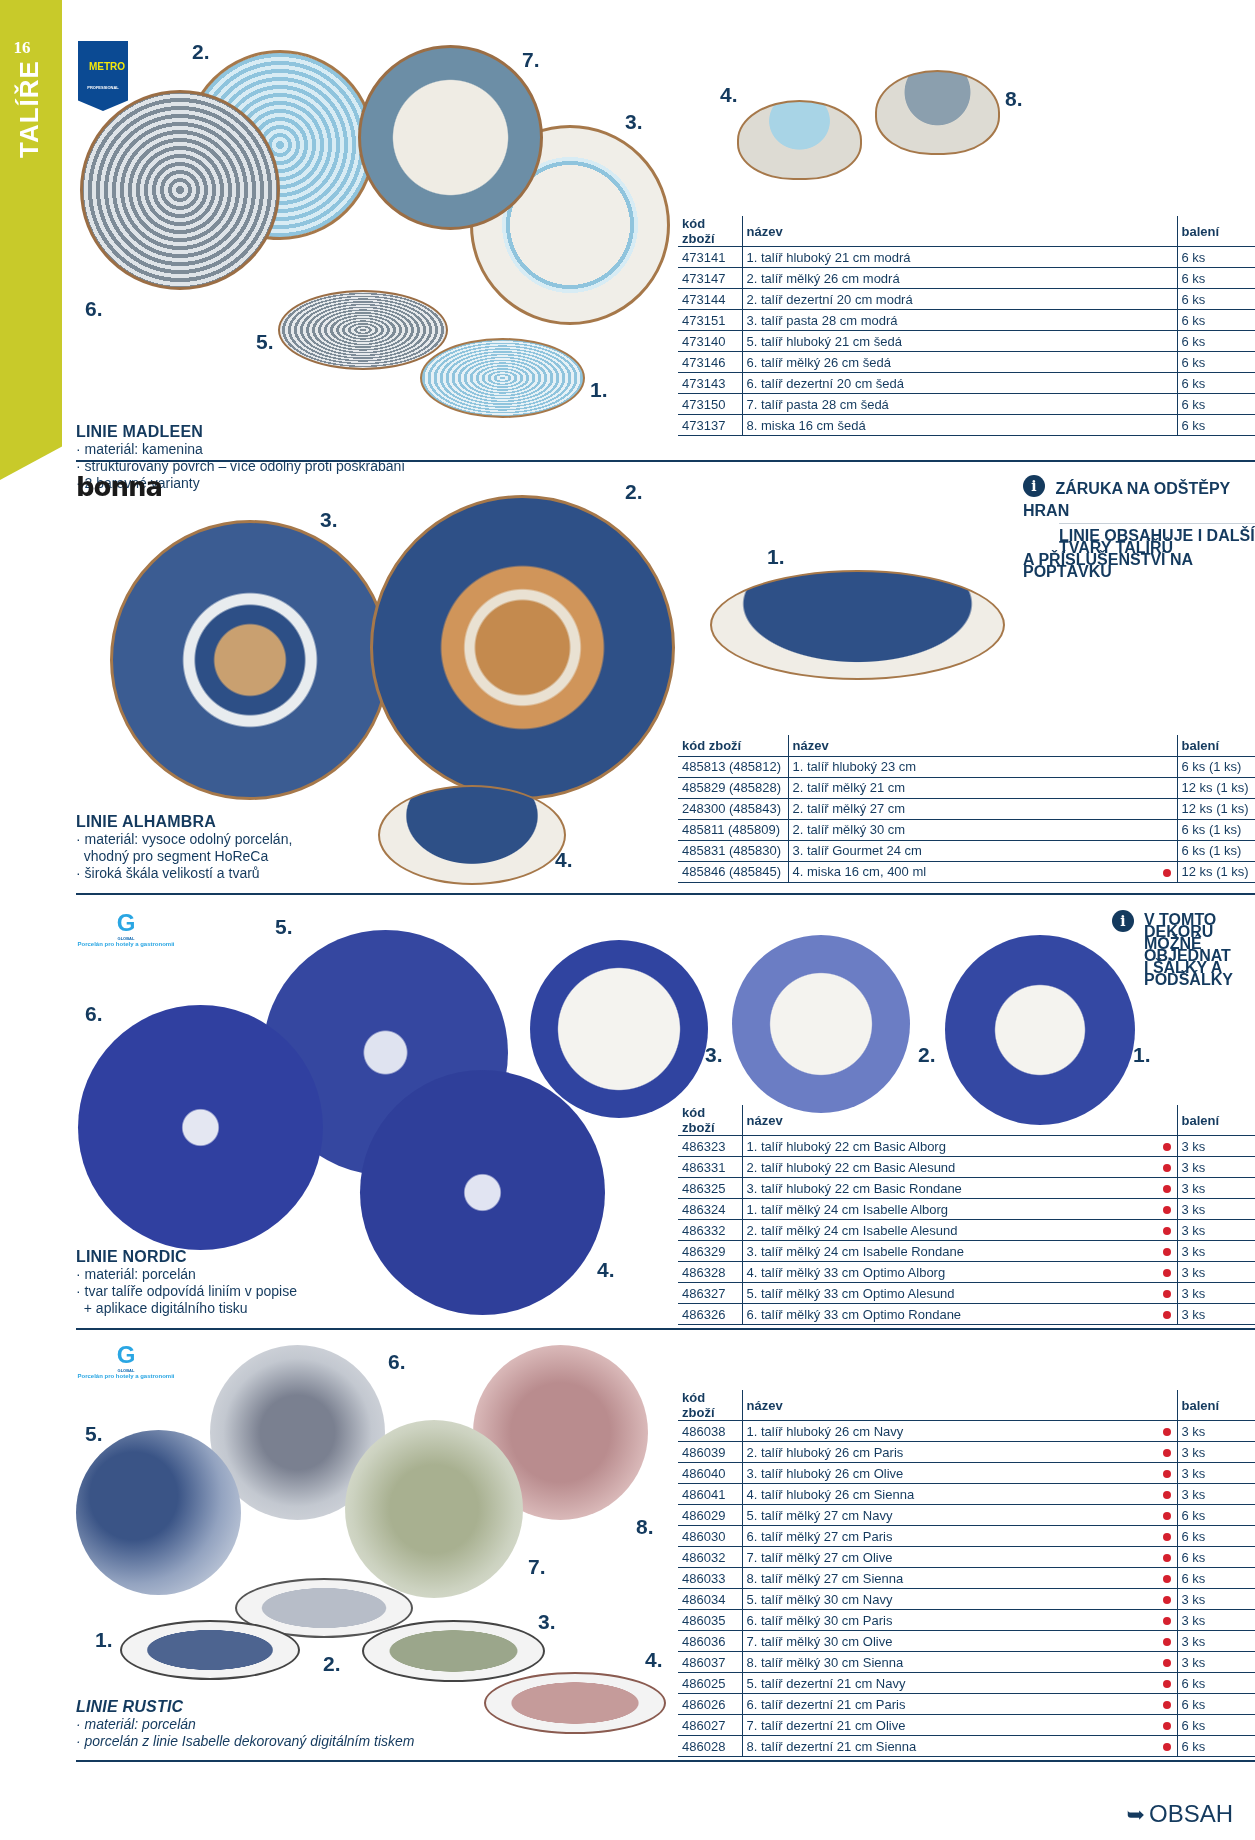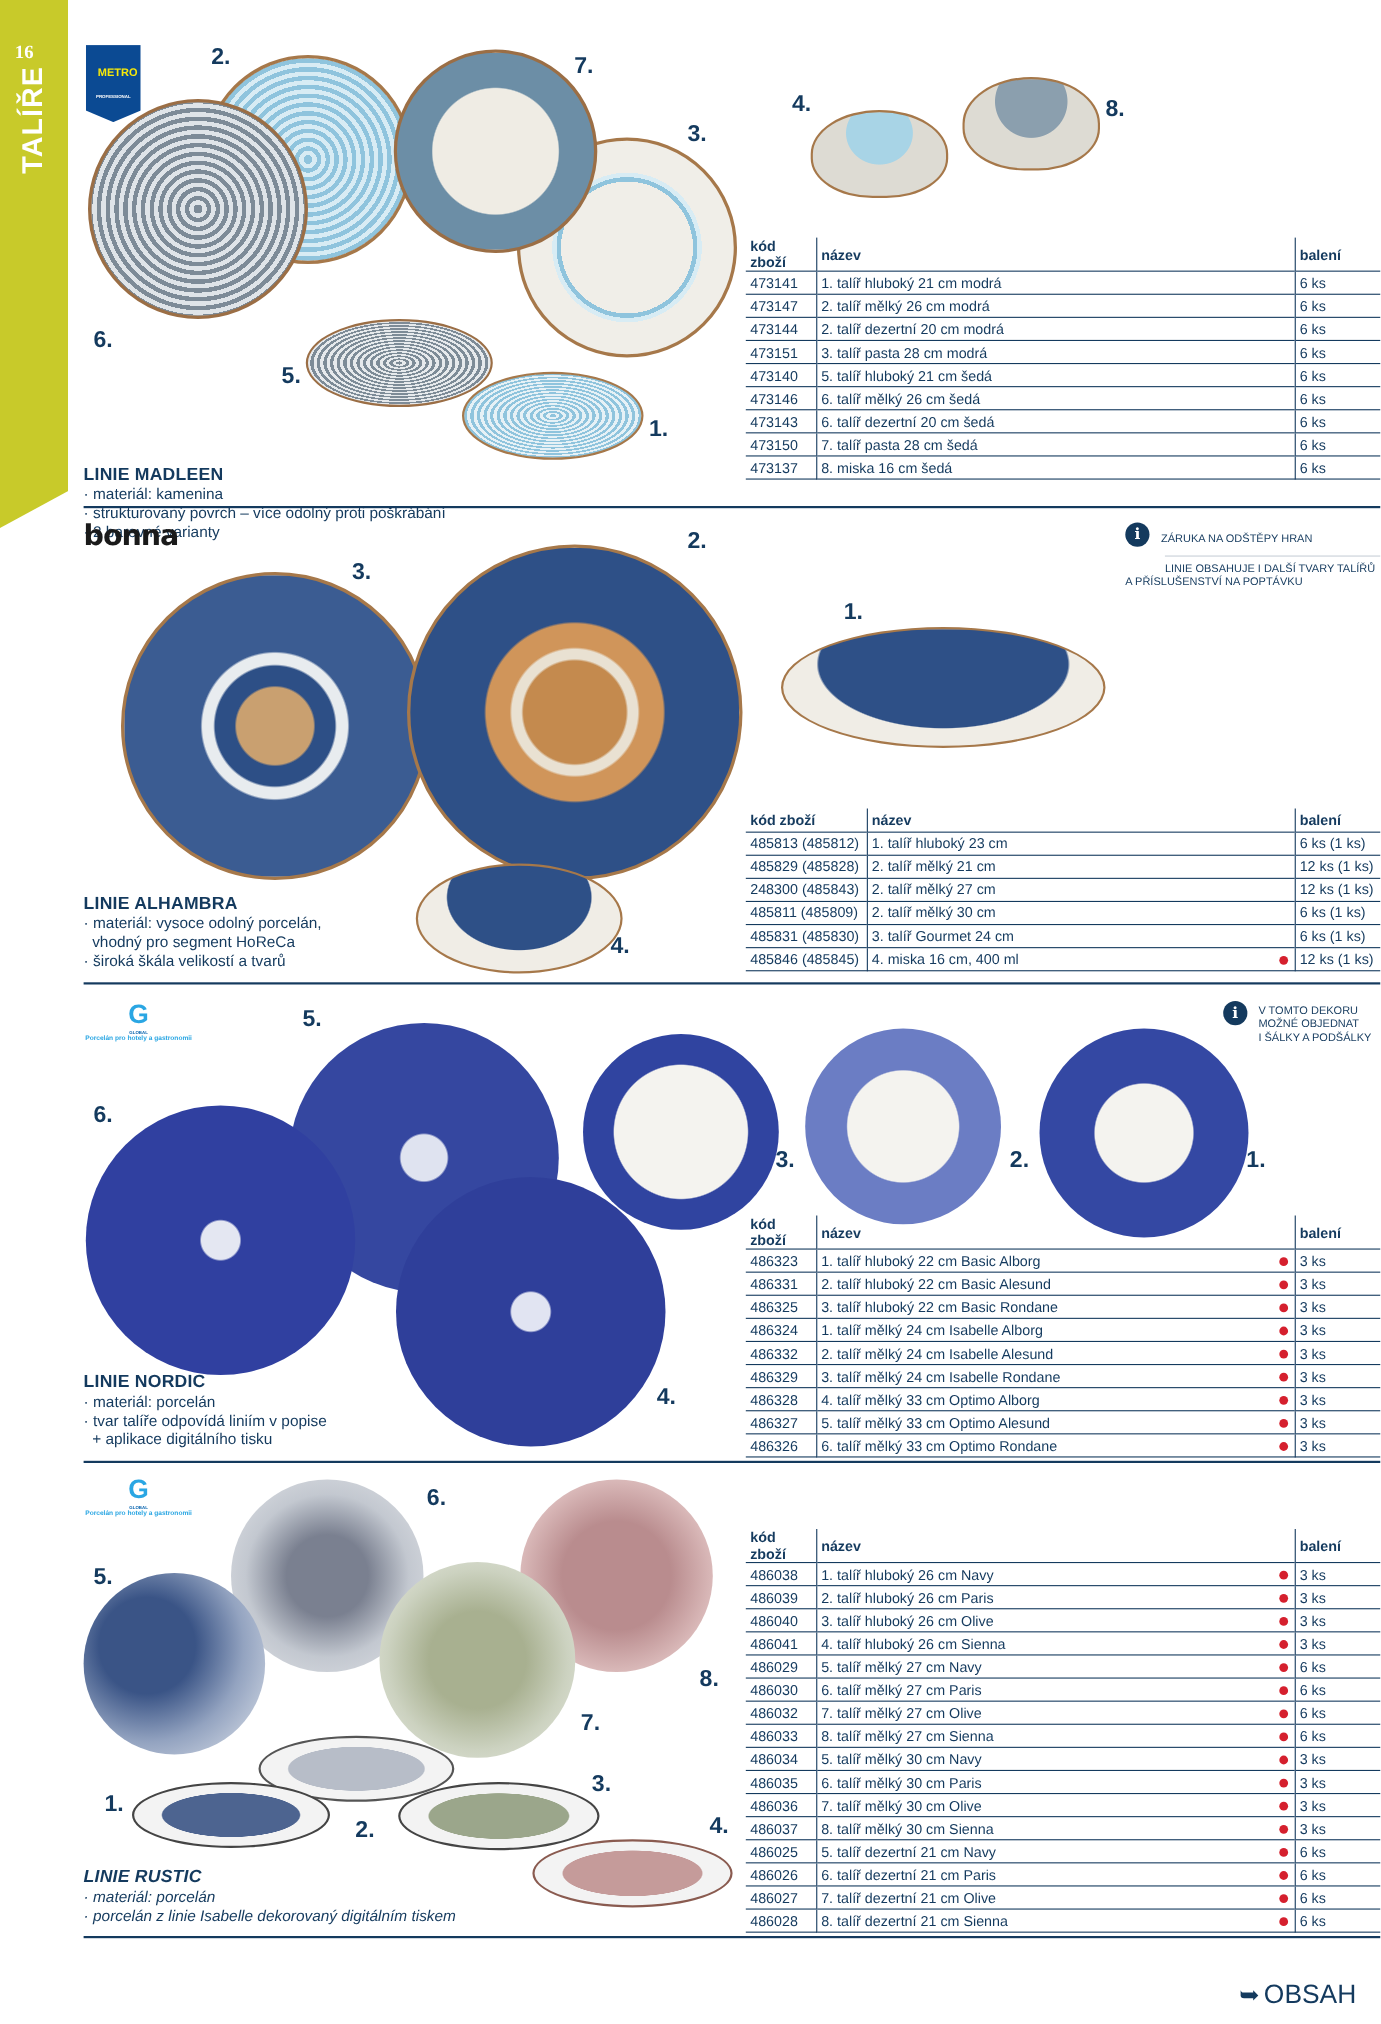--- a/index.html
+++ b/index.html
@@ -25,21 +25,21 @@
   .ptable th { font-weight: bold; text-align: left; height: 21px; padding: 0 4px; font-size: 13px; }
   .ptable td { height: 21px; padding: 0 4px; border-top: 1.2px solid #143a5e; white-space: nowrap; }
   .ptable tr:last-child td { border-bottom: 1.2px solid #143a5e; }
   .ptable .c1 { border-right: 1.2px solid #143a5e; }
   .ptable .c2 { border-right: 1.2px solid #143a5e; position: relative; }
   .ptable .c3 { text-align: left; }
   .dot { position: absolute; right: 6px; top: 7px; width: 8px; height: 8px; border-radius: 50%; background: #d5202e; }
   .info-box { position: absolute; }
   .info-icon { display: inline-block; width: 22px; height: 22px; border-radius: 50%; background: #143a5e; color: #fff;
                font-weight: bold; text-align: center; line-height: 22px; font-size: 14px; font-family: "DejaVu Serif", serif; vertical-align: top; }
-  .info-text { font-weight: normal; font-size: 10px; color: #143a5e; line-height: 12px; }
+  .info-text { font-weight: bold; font-size: 16px; color: #143a5e; line-height: 12px; }
   .brand-bonna { position: absolute; left: 76px; top: 472px; font-weight: bold; font-size: 26px; color: #1a1a1a; font-family: "DejaVu Sans", sans-serif; letter-spacing: -1px; }
   .brand-gl { position: absolute; left: 76px; width: 100px; text-align: center; color: #2aa6e3; }
   .brand-gl .sym { font-size: 24px; font-weight: bold; line-height: 26px; }
   .brand-gl .small { font-size: 4px; font-weight: bold; color: #0b66b0; }
   .brand-gl .tag { font-size: 6px; font-weight: bold; }
   .obsah { position: absolute; right: 22px; top: 1800px; font-size: 24px; color: #143a5e; font-family: "Liberation Sans", sans-serif; }
   .obsah .arrow { font-size: 22px; margin-right: 4px; }
 </style>
 </head>
 <body>

